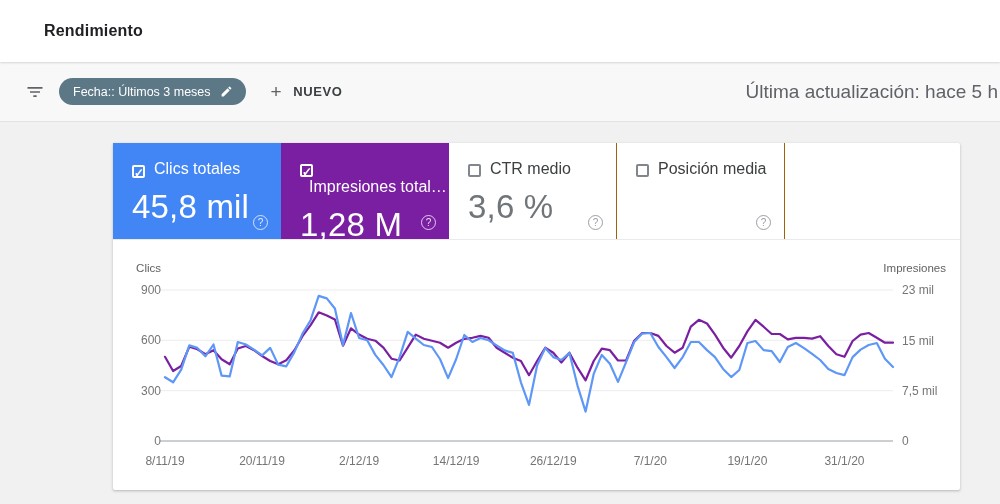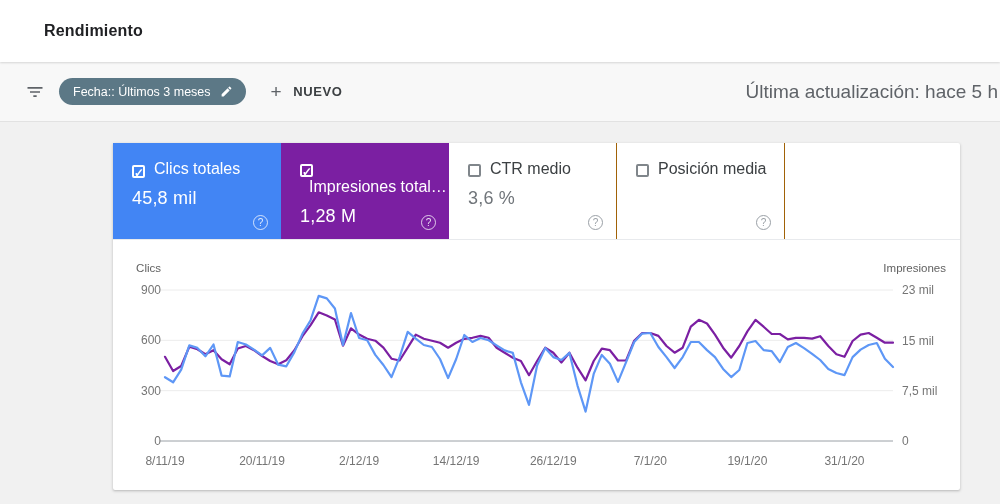--- a/index.html
+++ b/index.html
@@ -55,21 +55,21 @@
   .card.sel-blue   { background:var(--blue);   border-right:none; }
   .card.sel-purple { background:var(--purple); border-right:none; }
   .cb {
     display:inline-block; width:13px; height:13px; border:2px solid #80868b;
     border-radius:2px; vertical-align:-2px; position:relative;
     font-size:12px; line-height:12px; text-align:center; font-weight:bold; color:transparent;
   }
   .sel-blue .cb, .sel-purple .cb { border-color:#fff; color:#fff; }
   .card-label { font-size:16px; color:#3c4043; margin-left:9px; vertical-align:1px; white-space:nowrap; }
   .sel-blue .card-label, .sel-purple .card-label { color:#fff; }
-  .card-value { font-size:18px; color:#70757a; margin-top:9px; letter-spacing:.2px; }
+  .card-value { font-size:33px; color:#70757a; margin-top:9px; letter-spacing:.2px; }
   .sel-blue .card-value, .sel-purple .card-value { color:#fff; }
   .help {
     position:absolute; right:13px; bottom:9px; width:15px; height:15px;
     border:1px solid #9aa0a6; border-radius:50%; color:#9aa0a6;
     font-size:10px; line-height:13px; text-align:center; cursor:pointer;
   }
   .sel-blue .help, .sel-purple .help { border-color:rgba(255,255,255,.75); color:rgba(255,255,255,.85); }
 
   
   .chart-svg { position:absolute; left:0; top:115px; }

